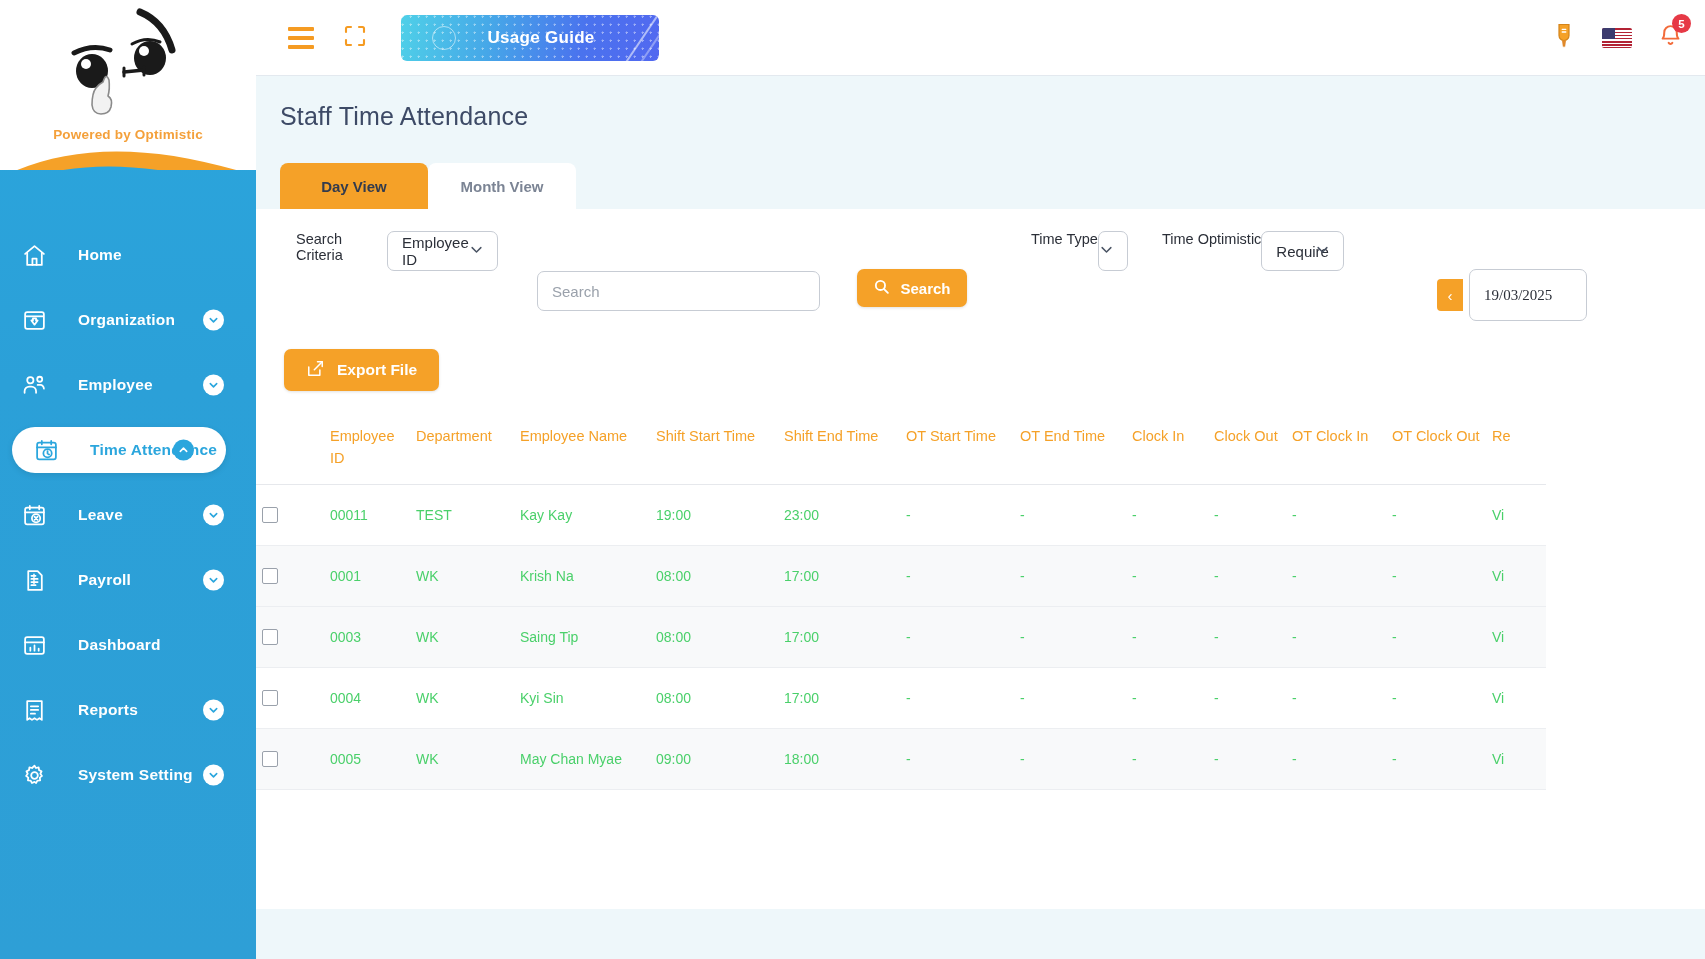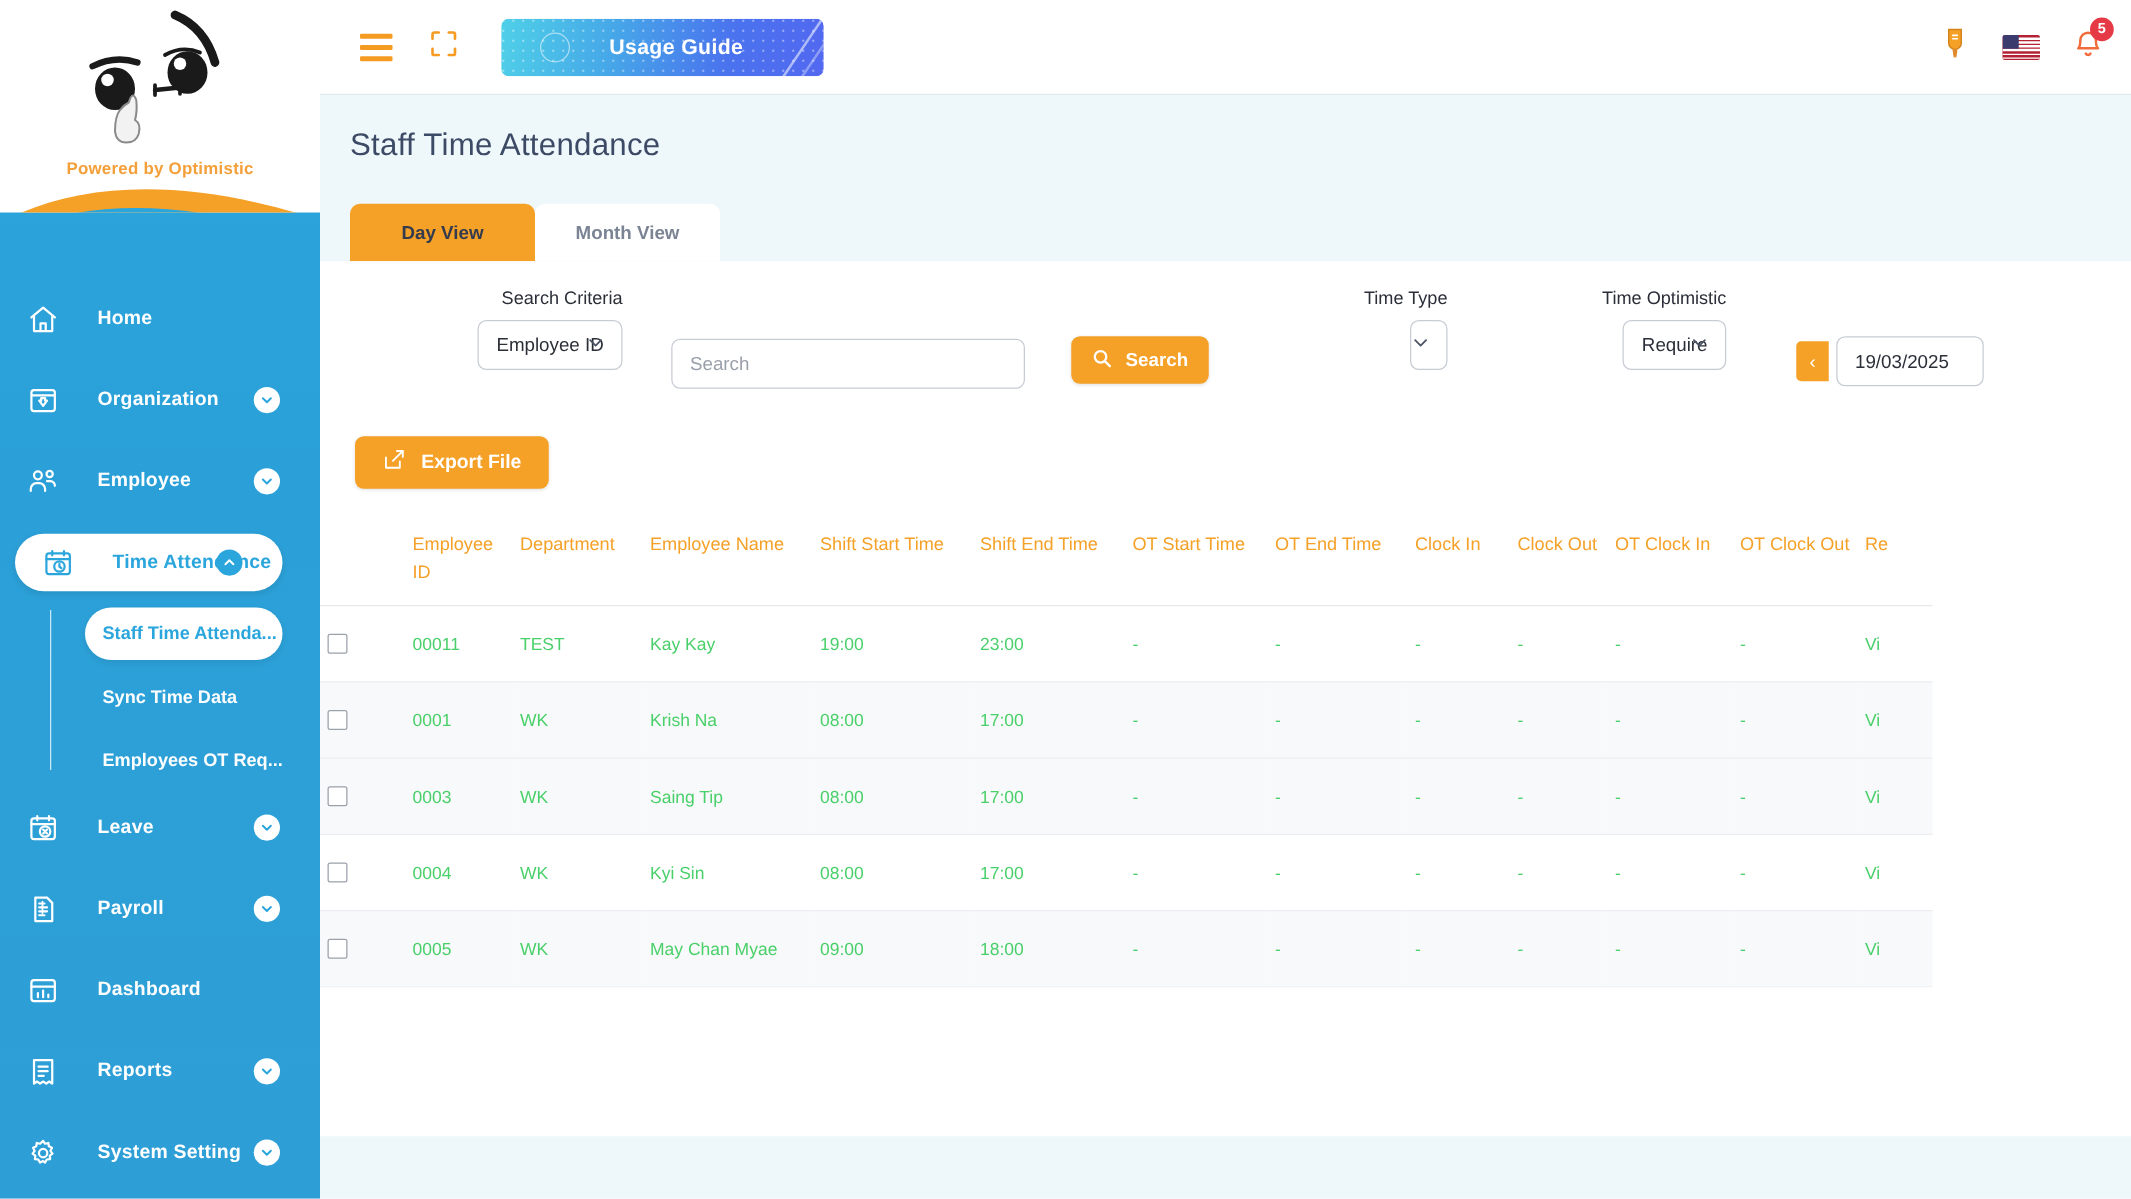--- a/index.html
+++ b/index.html
@@ -165,21 +165,21 @@
   .tab.inactive { background: #ffffff; color: #7b8494; }
 
   .panel {
     position: relative;
     background: #ffffff;
     min-height: 700px;
     margin: 0; padding: 0;
   }
 
   .filters { display: flex; align-items: flex-end; padding: 34px 0 0 0; position: relative; height: 110px; }
-  .field { display: flex; flex-direction: column; align-items: flex-end; }
+  .field { display: flex; flex-direction: row; }
   .field-label { font-size: 14.5px; color: #2b2f38; margin-bottom: 9px; }
   .sel {
     position: relative;
     height: 40px; border: 1px solid #c7ccd4; border-radius: 7px;
     background: #ffffff; display: flex; align-items: center;
     padding: 0 14px; font-size: 15px; color: #2b2f38; cursor: pointer;
   }
   .sel .caret { position: absolute; right: 13px; top: 50%; transform: translateY(-50%); }
   .txtinput {
     height: 40px; border: 1px solid #c7ccd4; border-radius: 7px;
@@ -195,24 +195,25 @@
     box-shadow: 0 1px 3px rgba(0,0,0,.12);
   }
   .datenav { display: flex; align-items: center; }
   .datenav .navbtn {
     width: 26px; height: 32px; background: #f5a128; border: none;
     border-radius: 4px 0 0 4px; color: #fff; cursor: pointer;
     display: flex; align-items: center; justify-content: center;
     font-size: 15px; font-family: "Liberation Sans", sans-serif;
   }
   .datenav .datebox {
-    height: 40px; border: 1px solid #c7ccd4; border-radius: 7px;
+    height: 52px; border: 1px solid #c7ccd4; border-radius: 7px;
     background: #fff; display: flex; align-items: center;
     padding: 0 14px; font-size: 15px; color: #2b2f38; margin-left: 6px;
     min-width: 118px;
+    font-family: Liberation Serif, serif;
   }
 
   .export-row { padding: 30px 0 0 28px; }
   .btn-export {
     height: 42px; background: #f5a128; border: none; border-radius: 7px;
     color: #fff; font-size: 15.5px; font-weight: 700; cursor: pointer;
     display: inline-flex; align-items: center; gap: 12px; padding: 0 22px;
     font-family: "Liberation Sans", sans-serif;
     box-shadow: 0 1px 3px rgba(0,0,0,.12);
   }
@@ -322,31 +323,20 @@
           </svg>
         </span>
         <span class="mi-label">Time Attendance</span>
         <span class="mi-caret">
           <svg width="11" height="11" viewBox="0 0 24 24" fill="none" stroke="#ffffff" stroke-width="3.4" stroke-linecap="round" stroke-linejoin="round">
               <path d="M19 15l-7-7-7 7"></path>
             </svg>
         </span>
       </div>
 
-      <div class="submenu">
-        <div class="sub-item active">
-          <span>Staff Time Attenda...</span>
-        </div>
-        <div class="sub-item">
-          <span>Sync Time Data</span>
-        </div>
-        <div class="sub-item">
-          <span>Employees OT Req...</span>
-        </div>
-      </div>
 
       <div class="menu-item">
         <span class="mi-icon">
           <svg width="25" height="25" viewBox="0 0 24 24" fill="none" stroke="#fff" stroke-width="1.7" stroke-linecap="round" stroke-linejoin="round">
             <rect x="3" y="4.5" width="18" height="16" rx="2"></rect>
               <path d="M3 9h18"></path>
               <path d="M7.5 2.8v3.2M16.5 2.8v3.2"></path>
             <circle cx="13.5" cy="14.6" r="4"></circle>
               <path d="M12 13.1l3 3M15 13.1l-3 3"></path>
           </svg>

